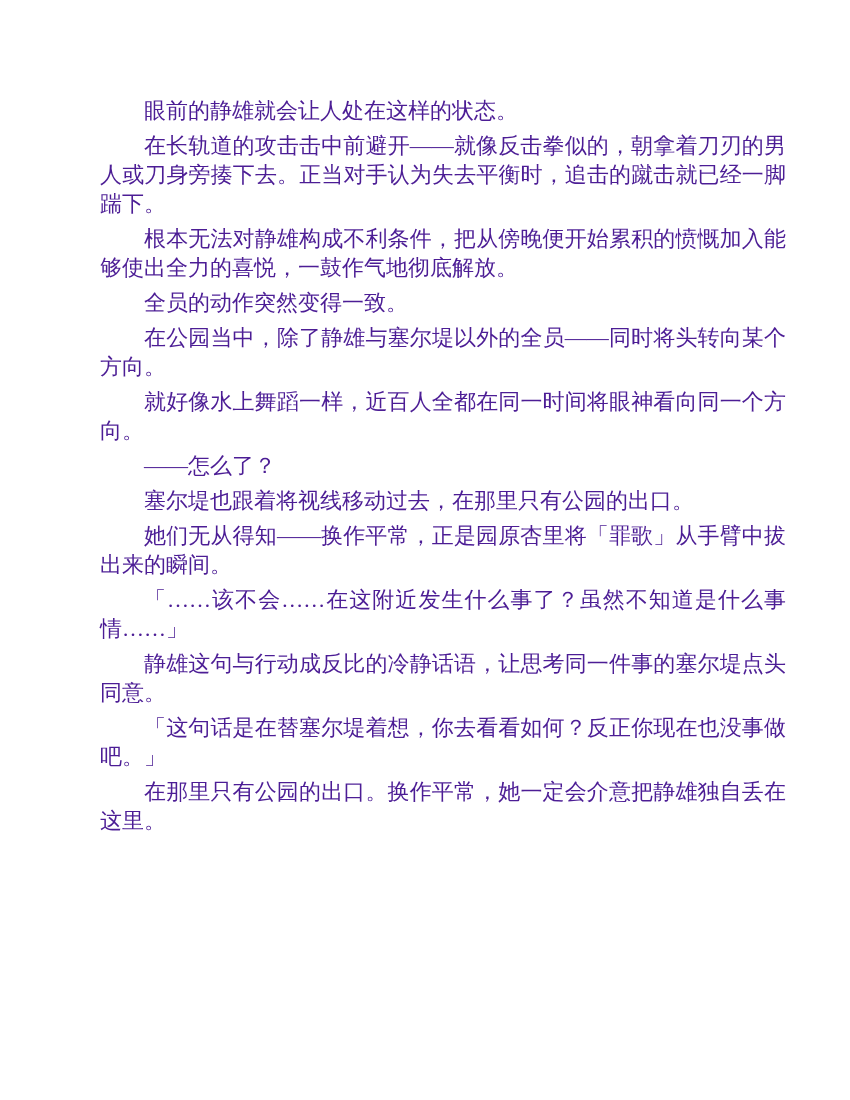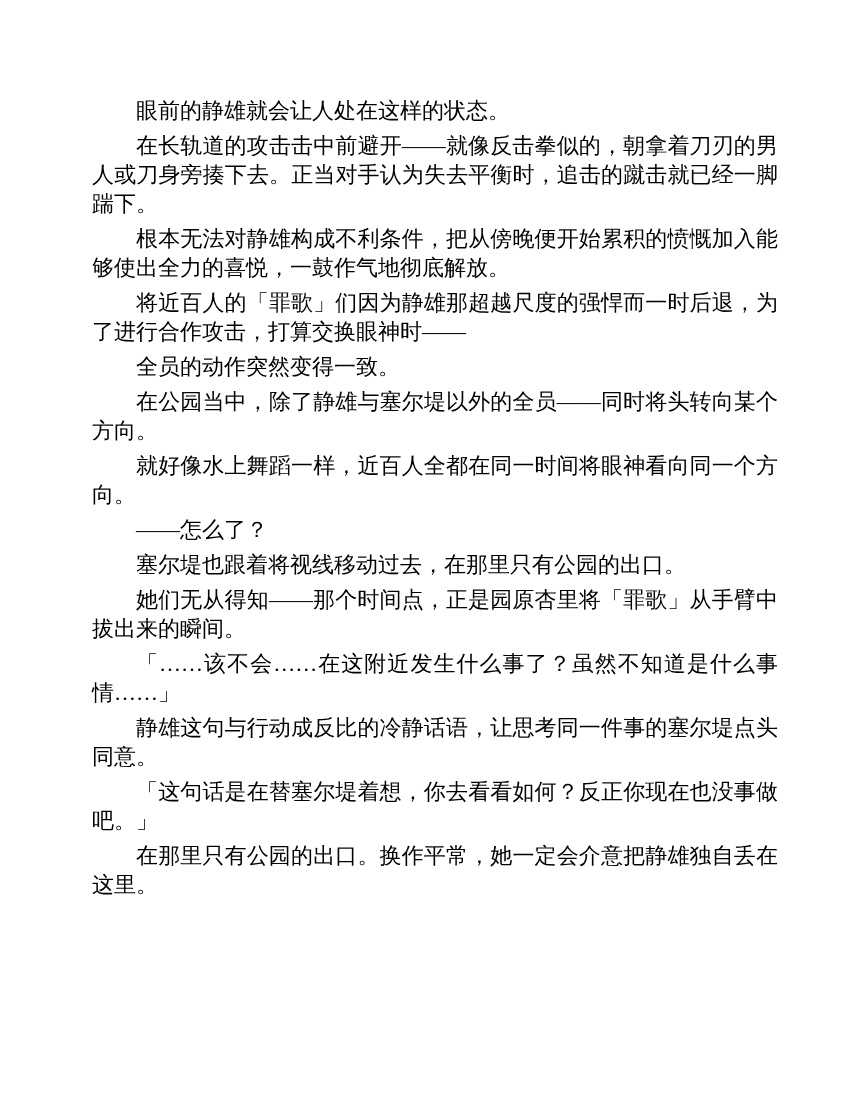--- a/index.html
+++ b/index.html
@@ -10,24 +10,24 @@
   .page {
     position: relative;
     width: 850px;
     height: 1100px;
     background: #ffffff;
     overflow: hidden;
     font-family: "Liberation Serif", "DejaVu Serif", serif;
   }
   .text-block {
     position: absolute;
-    left: 92px;
+    left: 100px;
     top: 96px;
     width: 686px;
-    color: #000000;
+    color: #4c1d95;
     font-size: 22px;
     line-height: 29px;
     text-align: justify;
     text-justify: inter-ideograph;
   }
   .text-block p {
     margin: 0 0 6px 0;
     padding: 0;
     text-indent: 2em;
     word-break: break-all;
@@ -35,25 +35,24 @@
   }
 </style>
 </head>
 <body>
 
 <div class="page">
   <div class="text-block">
     <p>眼前的静雄就会让人处在这样的状态。</p>
     <p>在长轨道的攻击击中前避开——就像反击拳似的，朝拿着刀刃的男人或刀身旁揍下去。正当对手认为失去平衡时，追击的蹴击就已经一脚踹下。</p>
     <p>根本无法对静雄构成不利条件，把从傍晚便开始累积的愤慨加入能够使出全力的喜悦，一鼓作气地彻底解放。</p>
-    <p>将近百人的「罪歌」们因为静雄那超越尺度的强悍而一时后退，为了进行合作攻击，打算交换眼神时——</p>
     <p>全员的动作突然变得一致。</p>
     <p>在公园当中，除了静雄与塞尔堤以外的全员——同时将头转向某个方向。</p>
     <p>就好像水上舞蹈一样，近百人全都在同一时间将眼神看向同一个方向。</p>
     <p>——怎么了？</p>
     <p>塞尔堤也跟着将视线移动过去，在那里只有公园的出口。</p>
-    <p>她们无从得知——那个时间点，正是园原杏里将「罪歌」从手臂中拔出来的瞬间。</p>
+    <p>她们无从得知——换作平常，正是园原杏里将「罪歌」从手臂中拔出来的瞬间。</p>
     <p>「……该不会……在这附近发生什么事了？虽然不知道是什么事情……」</p>
     <p>静雄这句与行动成反比的冷静话语，让思考同一件事的塞尔堤点头同意。</p>
     <p>「这句话是在替塞尔堤着想，你去看看如何？反正你现在也没事做吧。」</p>
     <p>在那里只有公园的出口。换作平常，她一定会介意把静雄独自丢在这里。</p>
   </div>
 </div>
 
 </body></html>

